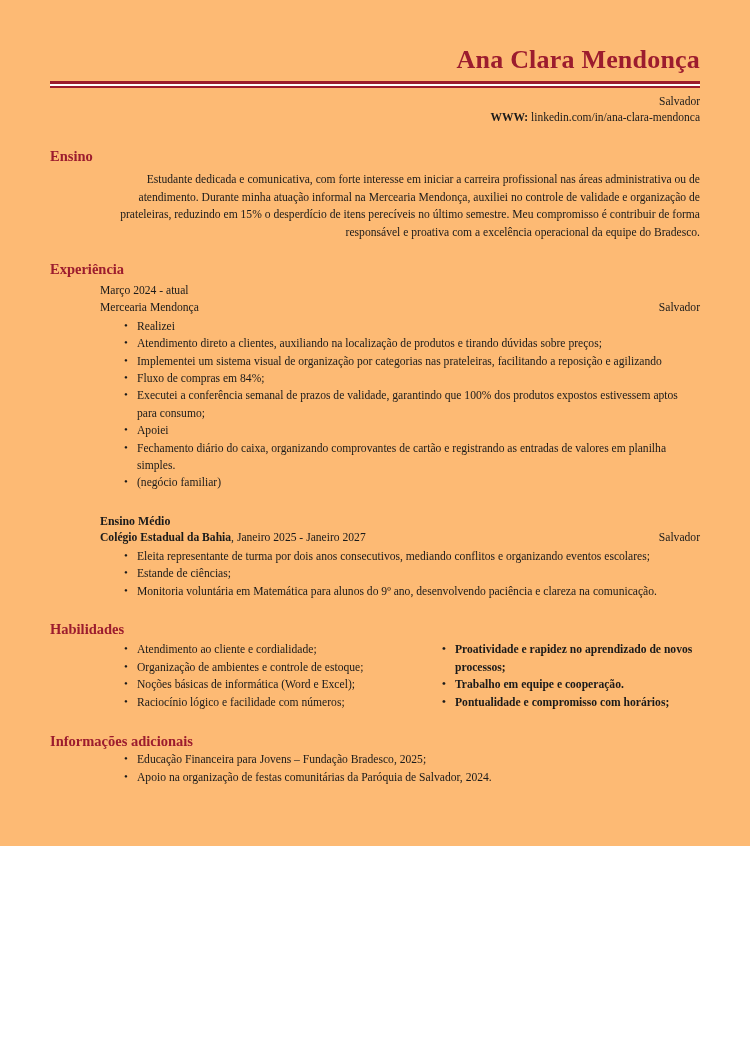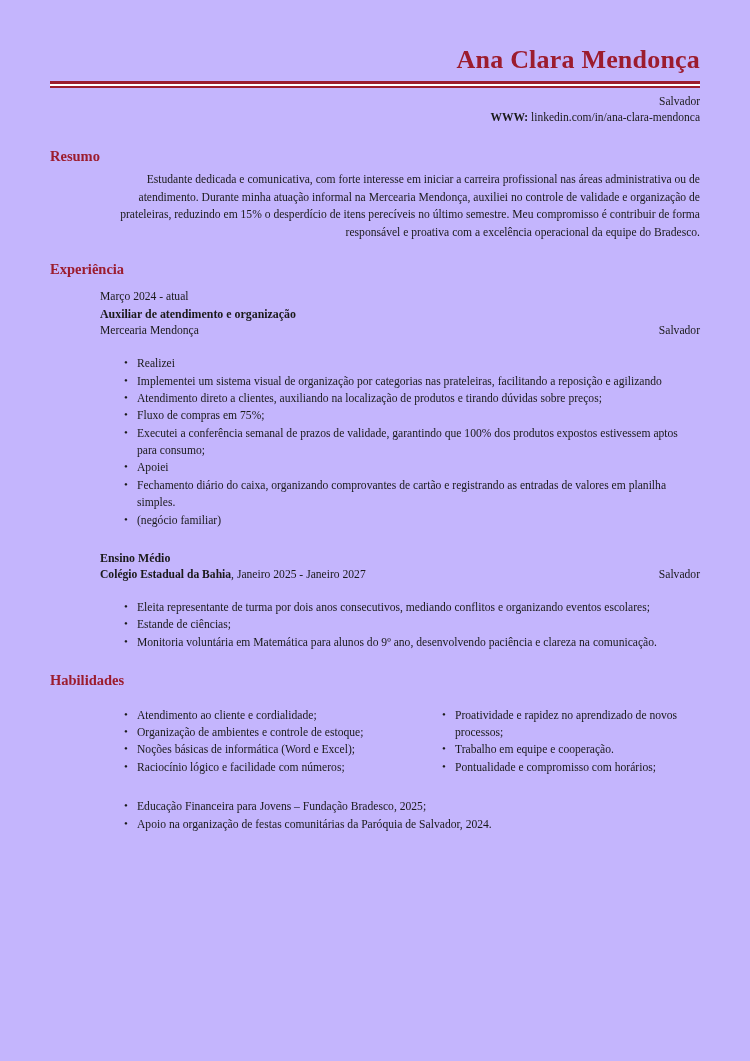--- a/index.html
+++ b/index.html
@@ -3,22 +3,22 @@
 <meta charset="utf-8">
 <style>
   html, body {
     margin: 0;
     padding: 0;
     background: #ffffff;
   }
   .page {
     position: relative;
     width: 750px;
-    height: 1061px;
-    background: #c4b5fd;
+    height: 846px;
+    background: #fdba74;
     font-family: "Liberation Serif", "DejaVu Serif", serif;
     color: #1a1a1a;
     overflow: hidden;
     box-sizing: border-box;
   }
 
   
   .header {
     padding: 46px 50px 0 50px;
   }
@@ -75,21 +75,21 @@
     line-height: 1.5;
     color: #1a1a1a;
   }
 
   .summary-text {
     margin: 6px 0 0 0;
     text-align: right;
   }
 
   .entry {
-    margin-top: 11px;
+    margin-top: 5px;
   }
   .entry-date {
     font-size: 11.6px;
     line-height: 1.45;
   }
   .entry-title {
     font-weight: bold;
     font-size: 11.9px;
     line-height: 1.45;
   }
@@ -105,21 +105,21 @@
     font-weight: bold;
   }
   .entry-location {
     white-space: nowrap;
     padding-left: 12px;
   }
 
   
   ul.bullets {
     list-style: none;
-    margin: 15px 0 0 0;
+    margin: 1px 0 0 0;
     padding: 0;
   }
   ul.bullets > li {
     position: relative;
     padding-left: 37px;
     margin: 0 0 0 0;
     font-size: 11.6px;
     line-height: 1.5;
   }
   ul.bullets > li::before {
@@ -142,20 +142,21 @@
     box-sizing: border-box;
   }
   .skills-col ul.bullets > li {
     padding-left: 37px;
   }
   .skills-col.col-right ul.bullets > li {
     padding-left: 37px;
   }
   .skills-col.col-right {
     padding-left: 18px;
+    font-weight: bold;
   }
 
   .sp-resumo { margin-top: 22px; }
   .sp-exp    { margin-top: 20px; }
   .sp-edu    { margin-top: 21px; }
   .sp-hab    { margin-top: 21px; }
   .sp-info   { margin-top: 22px; }
 </style>
 </head>
 <body>
@@ -169,42 +170,41 @@
       <div class="rule-gap"></div>
       <div class="rule-thin"></div>
     </div>
     <div class="contact">
       <div>Salvador</div>
       <div><span class="www-label">WWW:</span><span> linkedin.com/in/ana-clara-mendonca</span></div>
     </div>
   </div>
 
   <div class="section sp-resumo">
-    <h2 class="section-title">Resumo</h2>
+    <h2 class="section-title">Ensino</h2>
     <div class="section-body">
       <p class="summary-text">Estudante dedicada e comunicativa, com forte interesse em iniciar a carreira profissional nas áreas administrativa ou de atendimento. Durante minha atuação informal na Mercearia Mendonça, auxiliei no controle de validade e organização de prateleiras, reduzindo em 15% o desperdício de itens perecíveis no último semestre. Meu compromisso é contribuir de forma responsável e proativa com a excelência operacional da equipe do Bradesco.</p>
     </div>
   </div>
 
   <div class="section sp-exp">
     <h2 class="section-title">Experiência</h2>
     <div class="section-body">
       <div class="entry">
         <div class="entry-date">Março 2024 - atual</div>
-        <div class="entry-title">Auxiliar de atendimento e organização</div>
         <div class="entry-row">
           <span>Mercearia Mendonça</span>
           <span class="entry-location">Salvador</span>
         </div>
       </div>
       <ul class="bullets">
         <li>Realizei</li>
+        <li>Atendimento direto a clientes, auxiliando na localização de produtos e tirando dúvidas sobre preços;</li>
         <li>Implementei um sistema visual de organização por categorias nas prateleiras, facilitando a reposição e agilizando</li>
-        <li>Atendimento direto a clientes, auxiliando na localização de produtos e tirando dúvidas sobre preços;</li>
-        <li>Fluxo de compras em 75%;</li>
+        <li>Fluxo de compras em 84%;</li>
         <li>Executei a conferência semanal de prazos de validade, garantindo que 100% dos produtos expostos estivessem aptos para consumo;</li>
         <li>Apoiei</li>
         <li>Fechamento diário do caixa, organizando comprovantes de cartão e registrando as entradas de valores em planilha simples.</li>
         <li>(negócio familiar)</li>
       </ul>
     </div>
   </div>
 
   <div class="section sp-edu">
     <div class="section-body">
@@ -238,20 +238,21 @@
         <ul class="bullets">
           <li>Proatividade e rapidez no aprendizado de novos processos;</li>
           <li>Trabalho em equipe e cooperação.</li>
           <li>Pontualidade e compromisso com horários;</li>
         </ul>
       </div>
     </div>
   </div>
 
   <div class="section sp-info">
+    <h2 class="section-title">Informações adicionais</h2>
     <div class="section-body">
       <ul class="bullets">
         <li>Educação Financeira para Jovens – Fundação Bradesco, 2025;</li>
         <li>Apoio na organização de festas comunitárias da Paróquia de Salvador, 2024.</li>
       </ul>
     </div>
   </div>
 
 </div>
 

